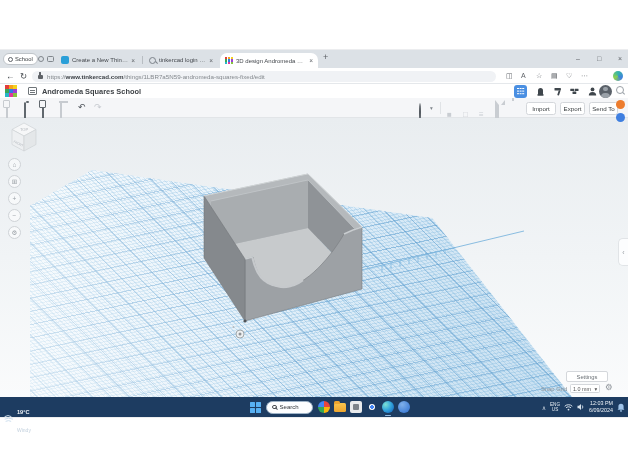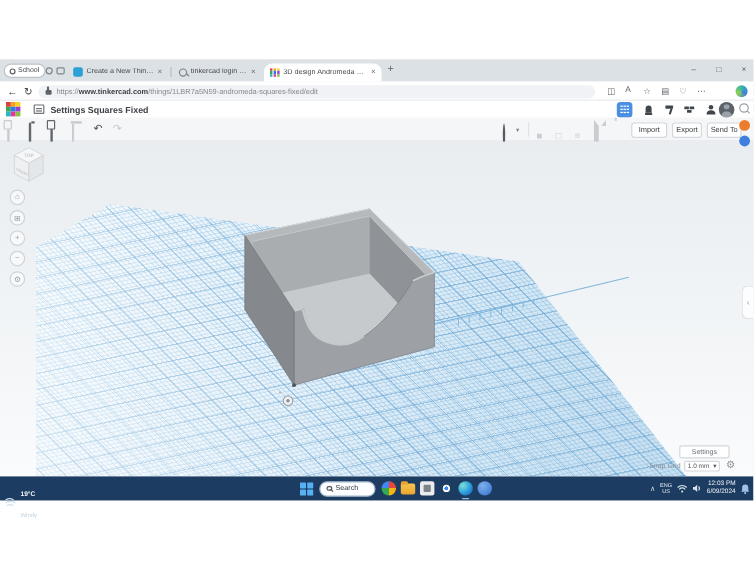--- a/index.html
+++ b/index.html
@@ -201,21 +201,21 @@
           <i class="c2"></i>
           <i class="c3"></i>
           <i class="c4"></i>
           <i class="c5"></i>
           <i class="c6"></i>
           <i class="c7"></i>
           <i class="c8"></i>
           <i class="c9"></i>
         </span>
     <span class="designs-ic"></span>
-    <span class="tct">Settings Squares Fixed</span>
+    <span class="tct">Andromeda Squares School</span>
 
     <span class="mode active" style="left:514px">
           <span class="grid9"></span>
         </span>
     <span class="mode" style="left:534px">
       <svg width="11" height="11" viewBox="0 0 11 11" fill="#3f464c">
             <path d="M3,8 L3,4.5 Q3,2 5.5,2 Q8,2 8,4.5 L8,8 Z"></path>
             <rect x="2.5" y="8" width="6" height="1.8" rx="0.5"></rect>
           </svg>
     </span>

